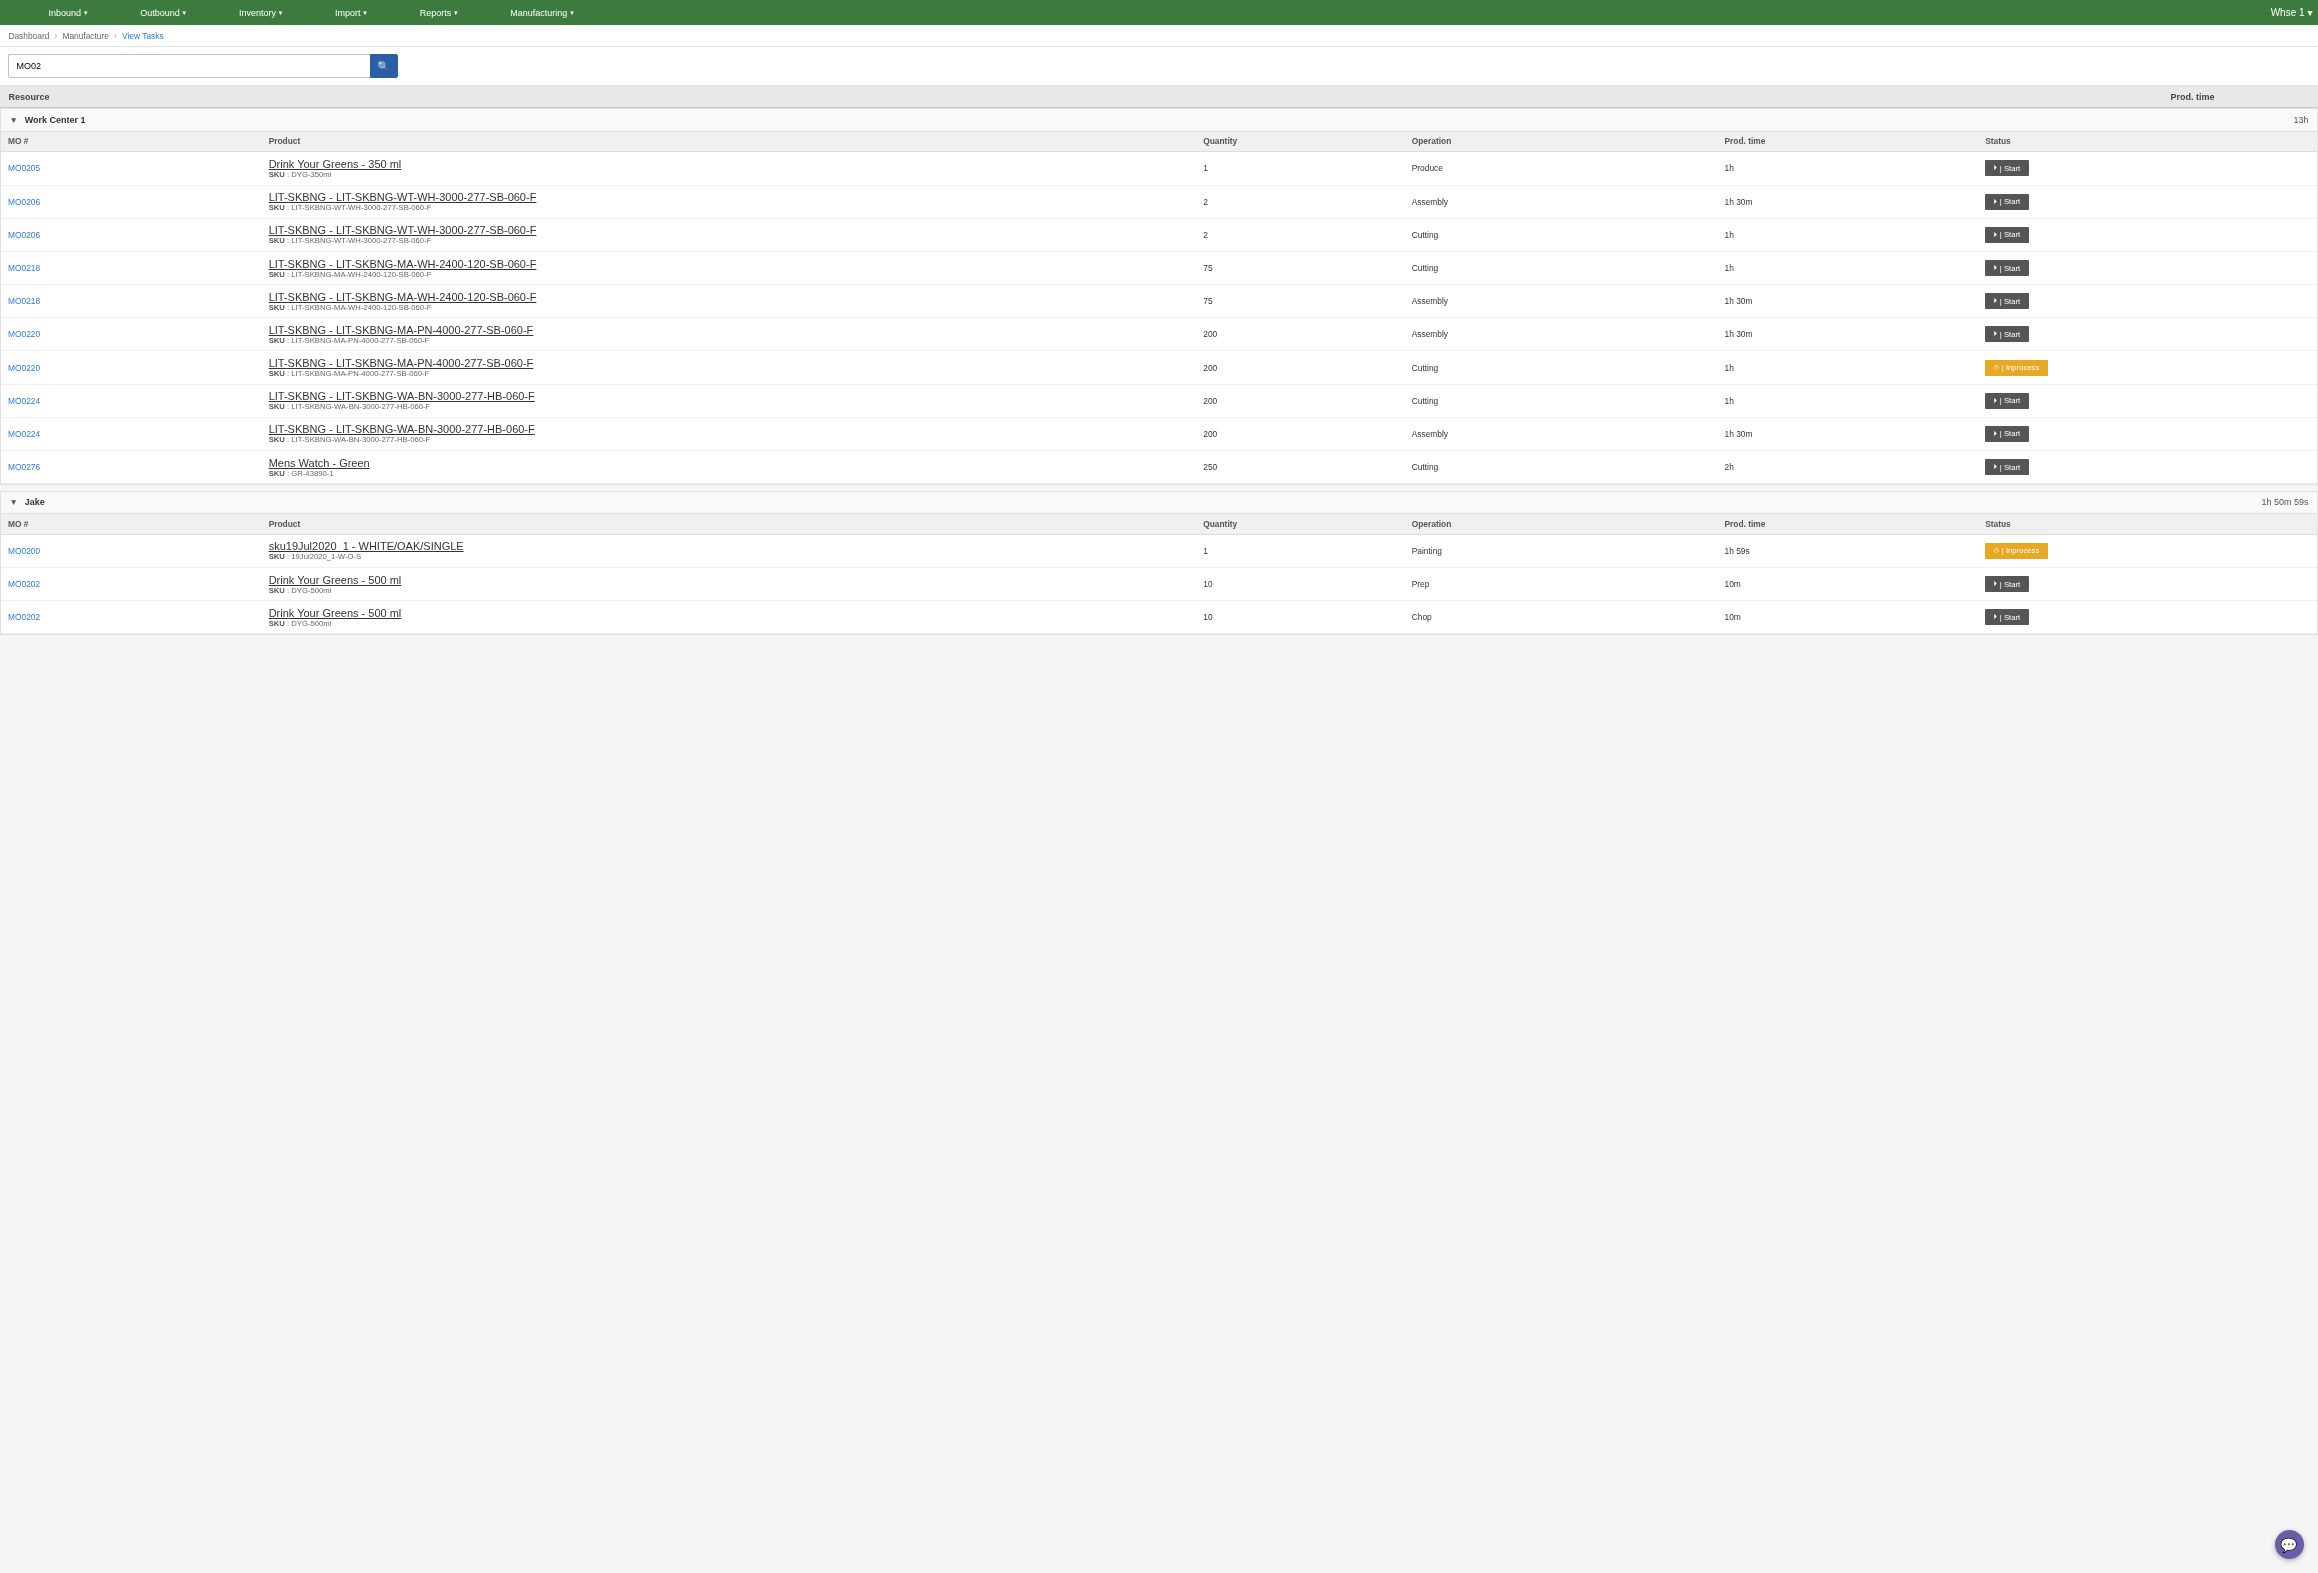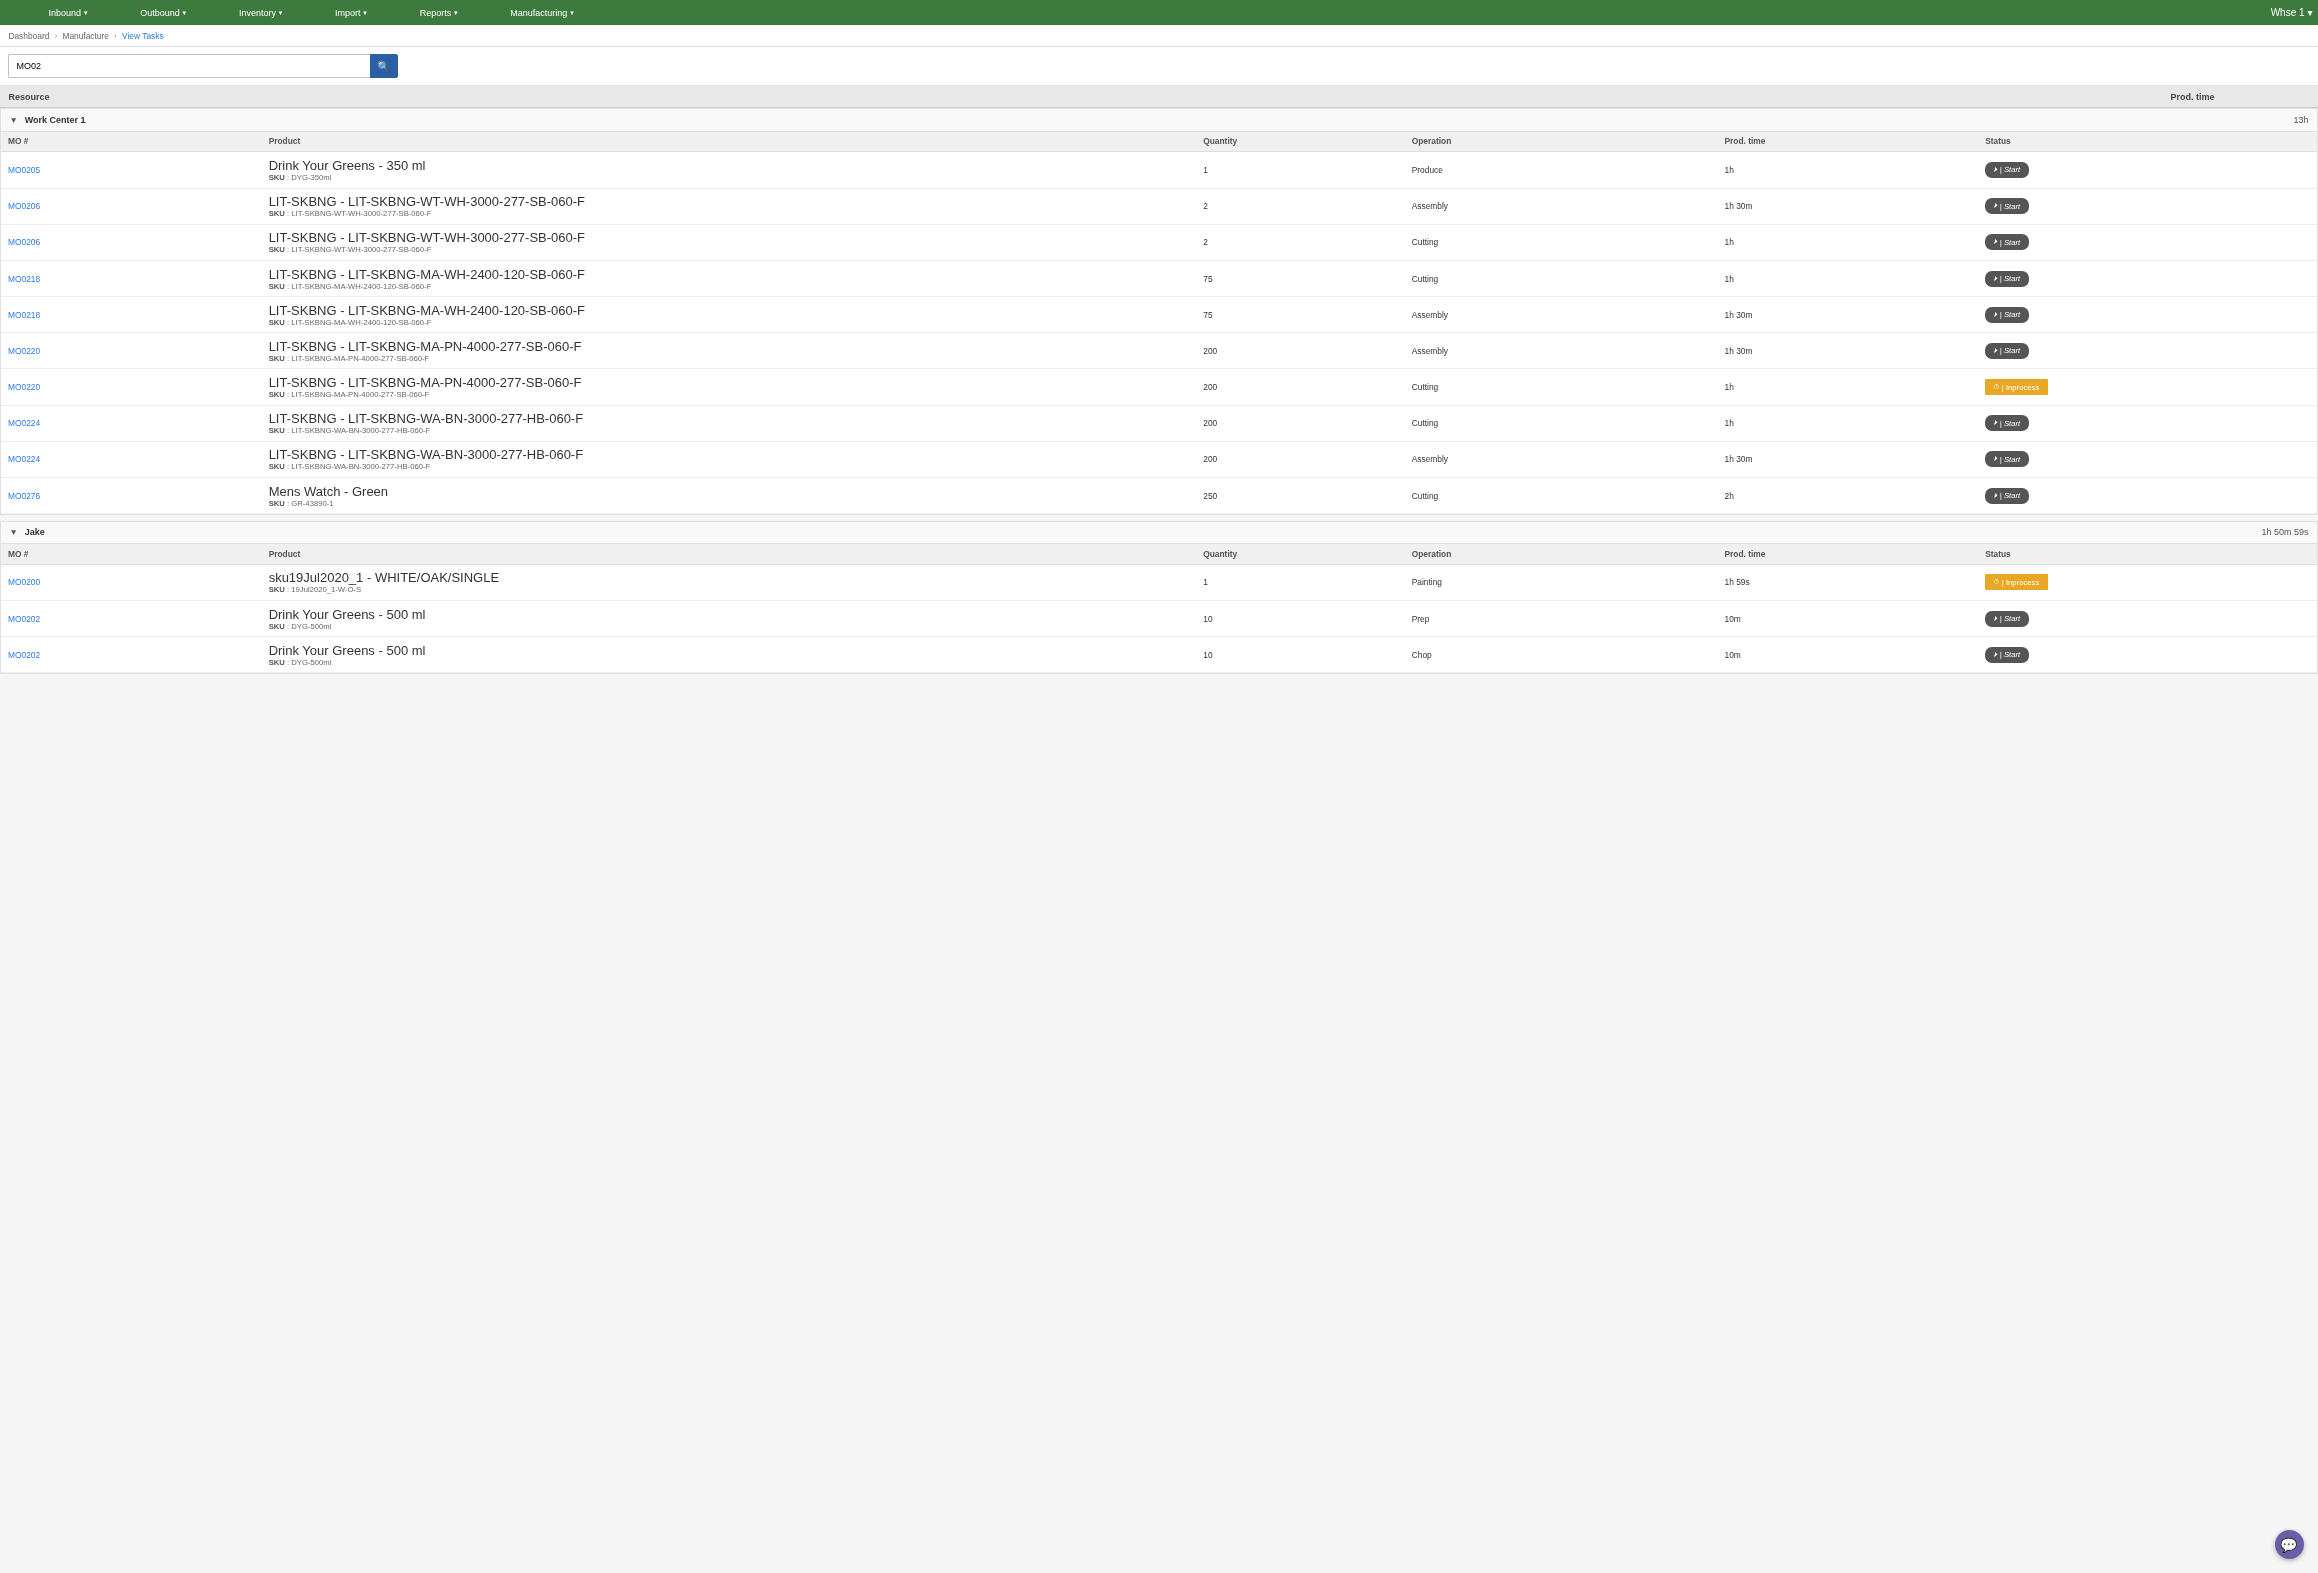--- a/index.html
+++ b/index.html
@@ -147,42 +147,42 @@
       padding: 5.6px 7px;
       font-size: 8.4px;
       vertical-align: middle;
     }
     .mo-link {
       color: #2a7ae2;
       text-decoration: none;
       font-weight: 500;
     }
     .product-name {
-      font-size: 13px;
+      font-size: 11px;
       color: #333;
+      text-decoration: underline;
     }
     .product-sku {
       font-size: 7.7px;
       color: #666;
     }
     .product-sku strong { font-weight: 600; color: #555; }
 
     
     .btn-start {
       background: #555;
       color: #fff;
       border: none;
       padding: 3.5px 8.4px;
-      border-radius: 7px;
+      border-radius: 1px;
       font-size: 7.7px;
       cursor: pointer;
       display: inline-flex;
       align-items: center;
       gap: 2.8px;
-      font-style: italic;
     }
     .btn-inprocess {
       background: #e8a825;
       color: #fff;
       border: none;
       padding: 3.5px 8.4px;
       border-radius: 1px;
       font-size: 7.7px;
       cursor: pointer;
       display: inline-flex;

